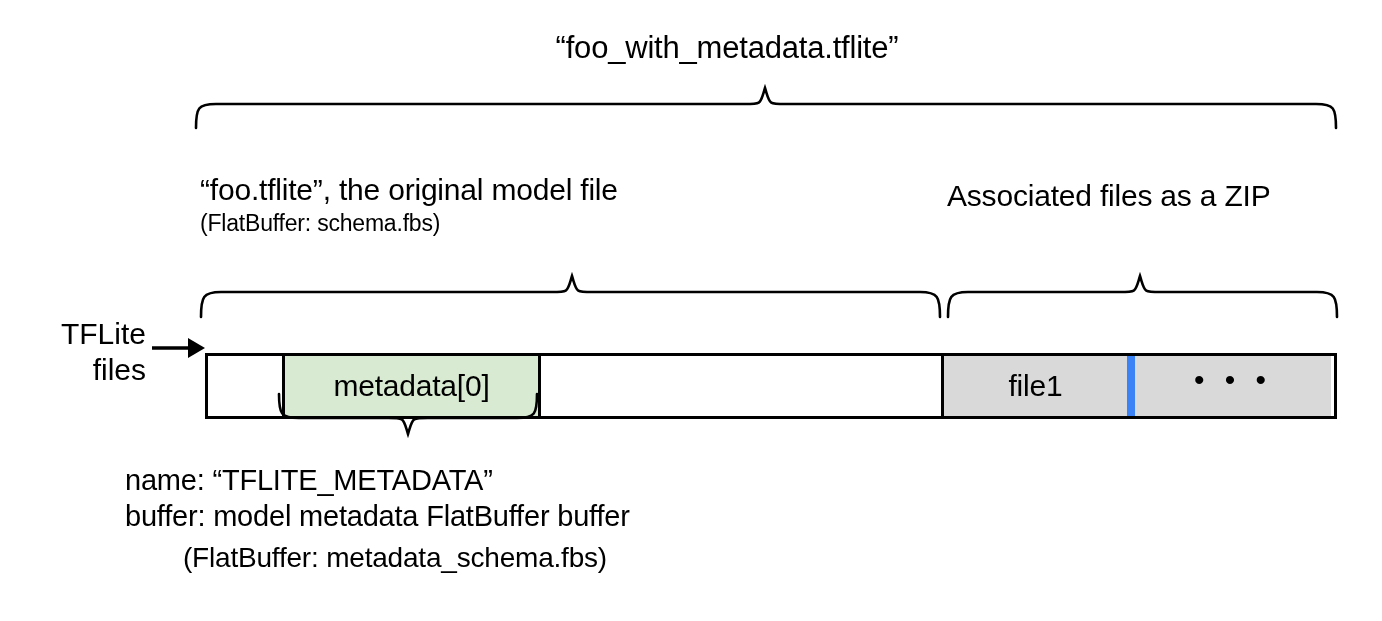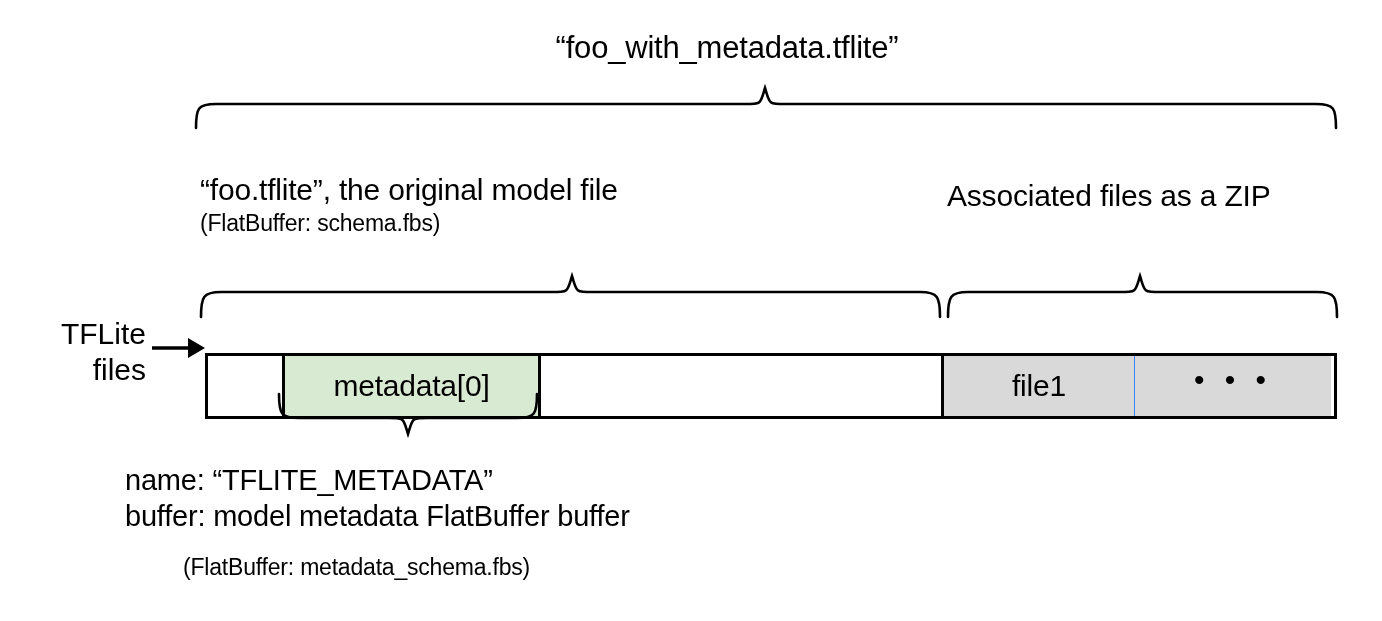--- a/index.html
+++ b/index.html
@@ -67,24 +67,24 @@
     left: 125px; top: 462px;
     width: 760px;
     font-size: 29px;
     line-height: 36px;
     letter-spacing: -0.2px;
   }
   .caption-block .line1,
   .caption-block .line2 { display: block; }
   .caption-block .line3 {
     display: block;
-    font-size: 23px;
+    font-size: 28px;
     line-height: 30px;
     padding-left: 58px;
-    margin-top: 18px;
+    margin-top: 9px;
   }
 
   
   .bar {
     left: 205px; top: 315px;
     width: 1132px;
     height: 66px;
     box-sizing: border-box;
     display: flex;
     border: 3px solid #000000;
@@ -98,21 +98,21 @@
     align-items: center;
     justify-content: center;
     font-size: 30px;
     line-height: 1;
     letter-spacing: -0.2px;
     white-space: nowrap;
   }
   .cell.pad-left   { width: 74px; background: #ffffff; }
   .cell.metadata   { width: 259px; background: #d9ead3; border-left: 3px solid #000; border-right: 3px solid #000; }
   .cell.pad-mid    { width: 400px; background: #ffffff; }
-  .cell.file1      { width: 194px; background: #d9d9d9; border-left: 3px solid #000; border-right: 1px solid #3b82f6; }
+  .cell.file1      { width: 194px; background: #d9d9d9; border-left: 3px solid #000; border-right: 8px solid #3b82f6; }
   .cell.ellipsis   { width: 196px; background: #d9d9d9; letter-spacing: 6px; font-size: 30px; }
   .cell.ellipsis span { transform: translateY(-6px); display: inline-block; }
 
   
   .overlay {
     left: 0; top: 0;
     width: 1382px; height: 621px;
     pointer-events: none;
   }
 </style>

